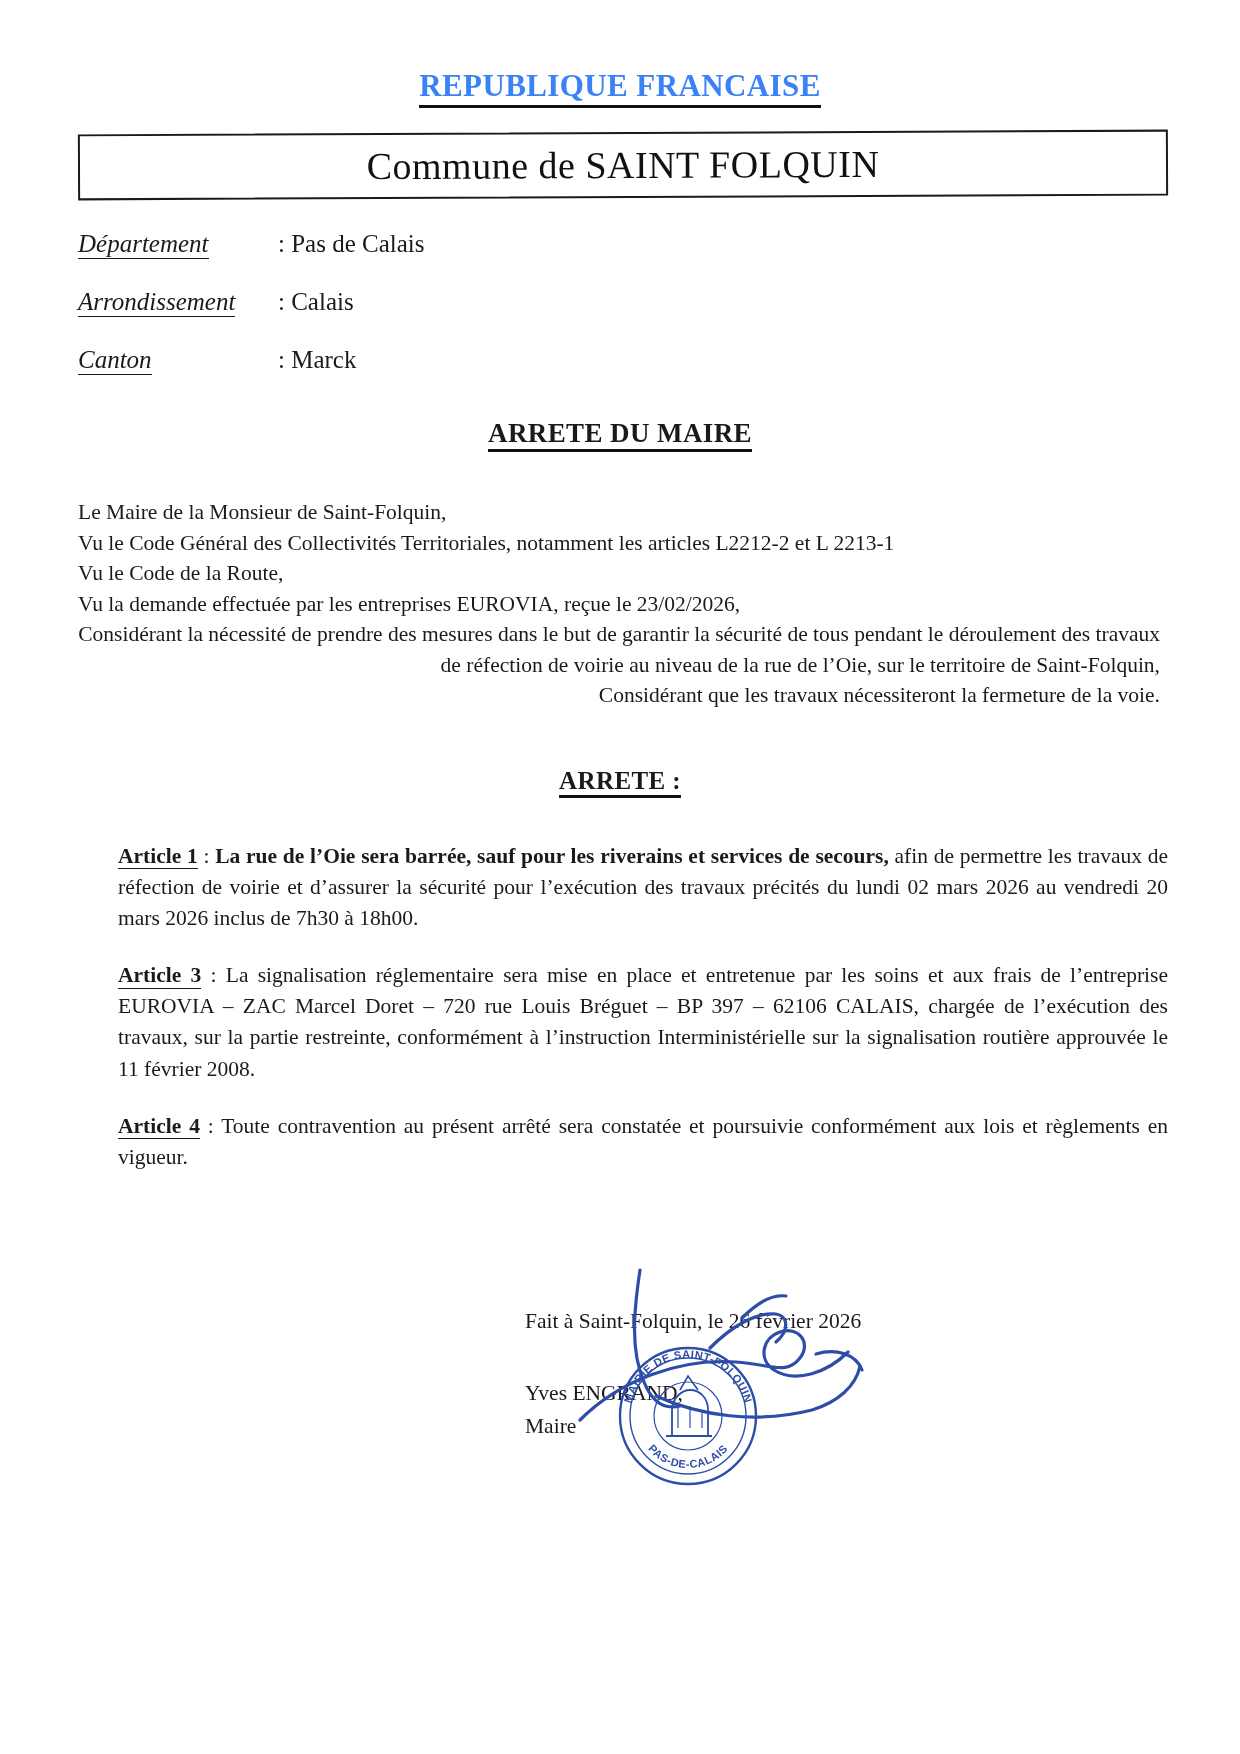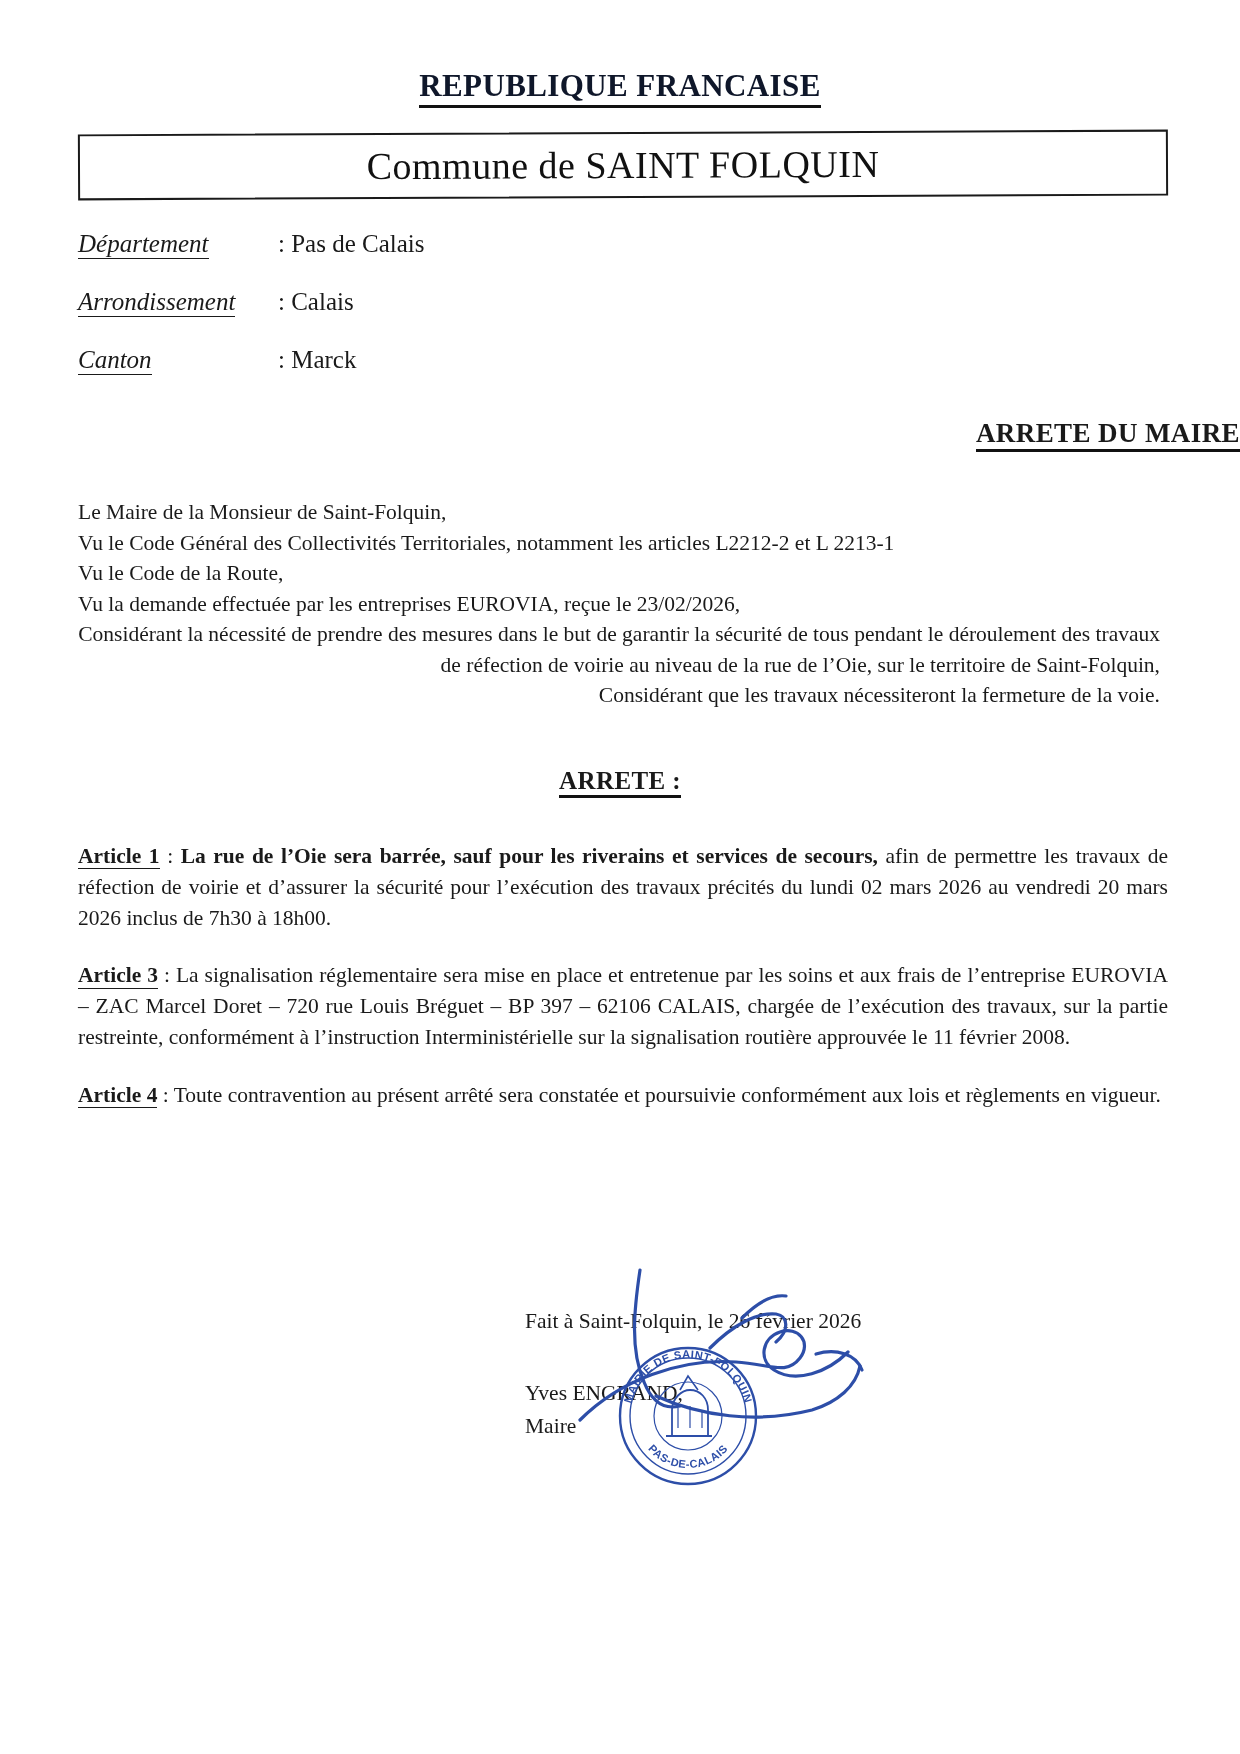--- a/index.html
+++ b/index.html
@@ -20,21 +20,21 @@
     inset: 0;
     padding: 0;
   }
   
   .republique {
     text-align: center;
     font-weight: bold;
     font-size: 31px;
     letter-spacing: 0.4px;
     margin-top: 68px;
-    color: #0f172a;
+    color: #3b82f6;
   }
   .republique span {
     border-bottom: 3px solid #111;
     padding-bottom: 2px;
   }
   .title-box {
     margin: 28px 72px 0 78px;
     border: 2px solid #1a1a1a;
     height: 62px;
     display: flex;
@@ -73,39 +73,40 @@
   .heading-center {
     text-align: center;
     font-weight: bold;
     font-size: 27px;
     letter-spacing: 0.4px;
   }
   .heading-center span {
     border-bottom: 3px solid #111;
     padding-bottom: 1px;
   }
-  .h-arrete-maire { margin-top: 44px; text-align: right; }
+  .h-arrete-maire { margin-top: 44px; }
   .h-arrete { margin-top: 56px; font-size: 25px; }
   
   .preamble {
     margin: 48px 80px 0 78px;
     font-size: 21.5px;
     line-height: 1.42;
   }
   .preamble .pline { white-space: pre-wrap; }
   .preamble .pwrap { text-align: right; }
   
   .articles {
     margin: 46px 72px 0 78px;
     font-size: 21.5px;
     line-height: 1.45;
   }
   .article {
     margin-bottom: 26px;
     text-align: justify;
+    margin-left: 40px;
   }
   .art-label {
     font-weight: bold;
   }
   .art-label span {
     border-bottom: 1.6px solid #1a1a1a;
     padding-bottom: 0.5px;
   }
   .art-strong { font-weight: bold; }
   

